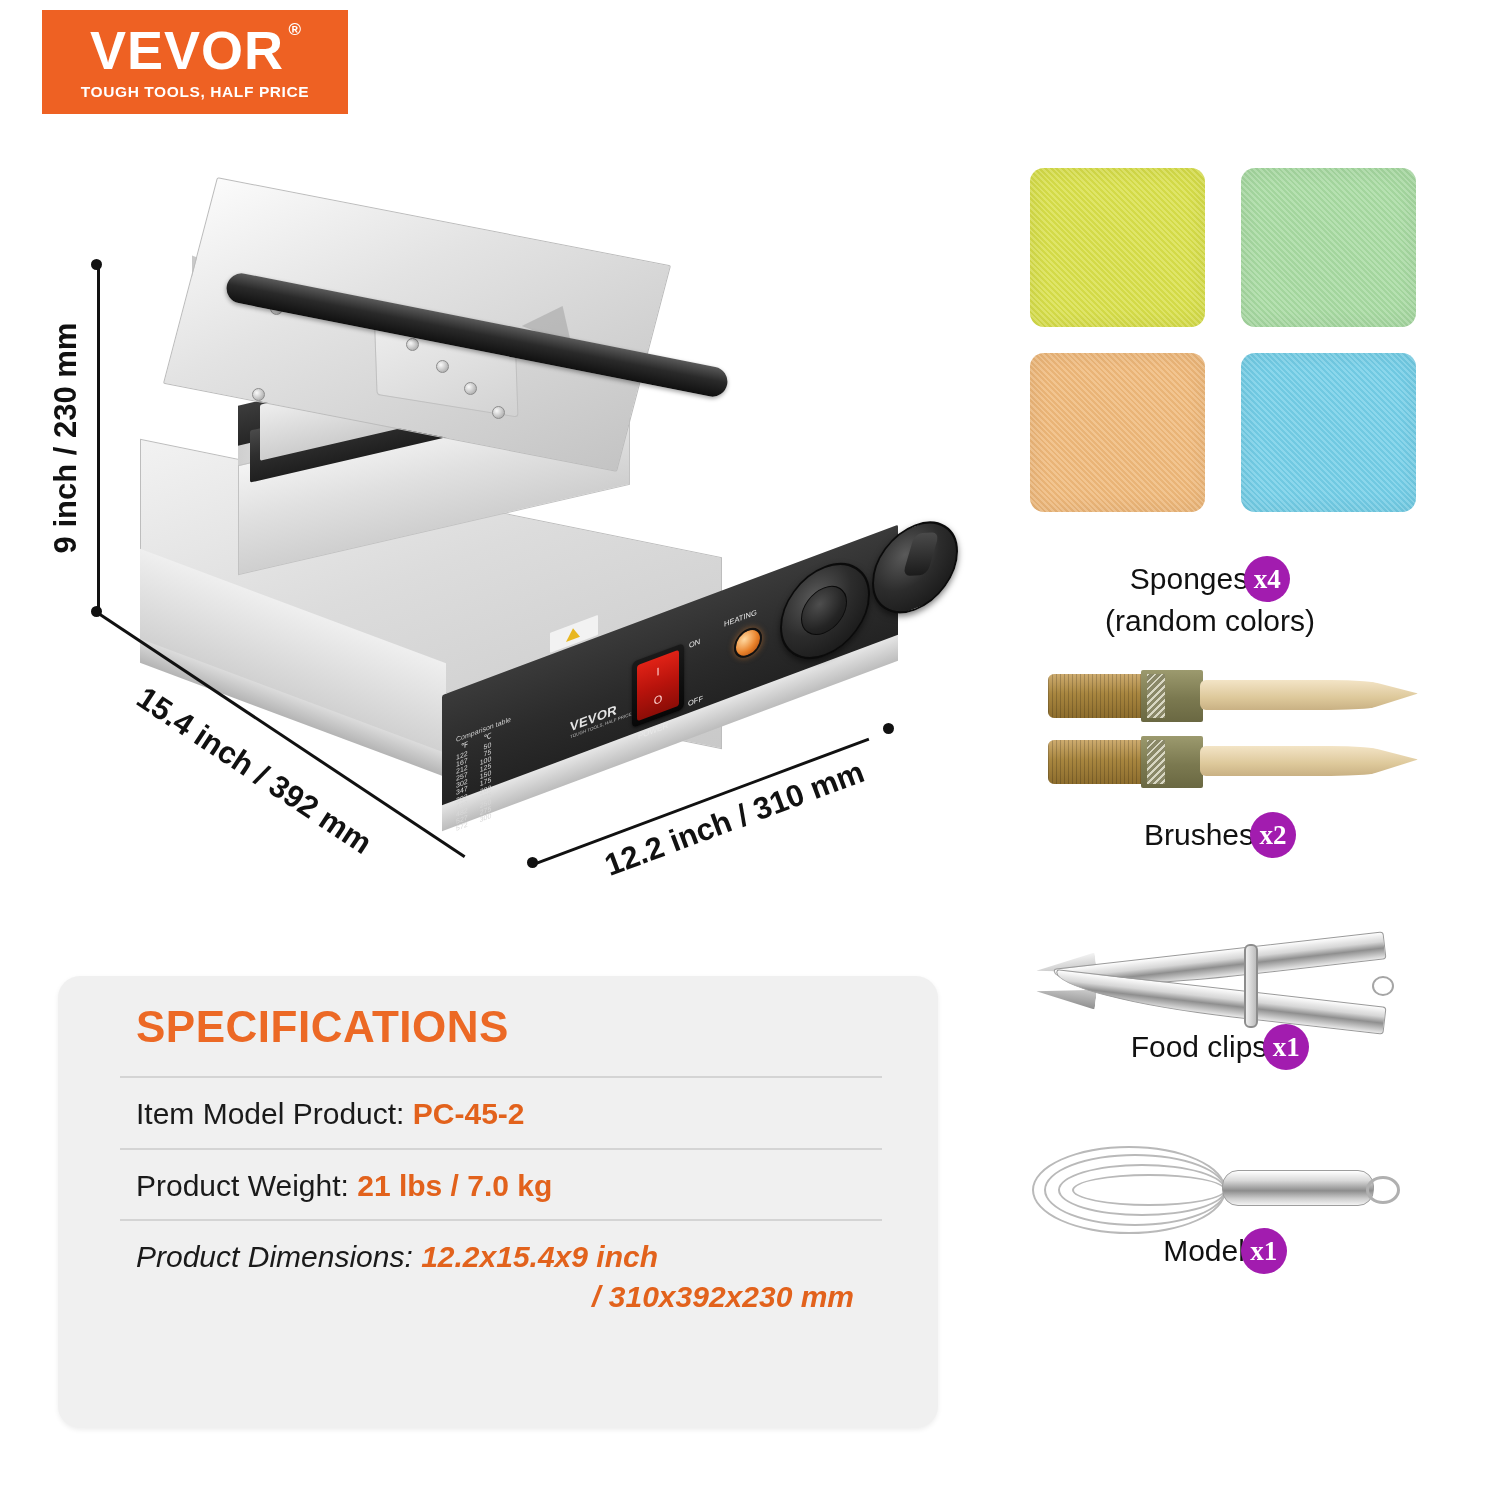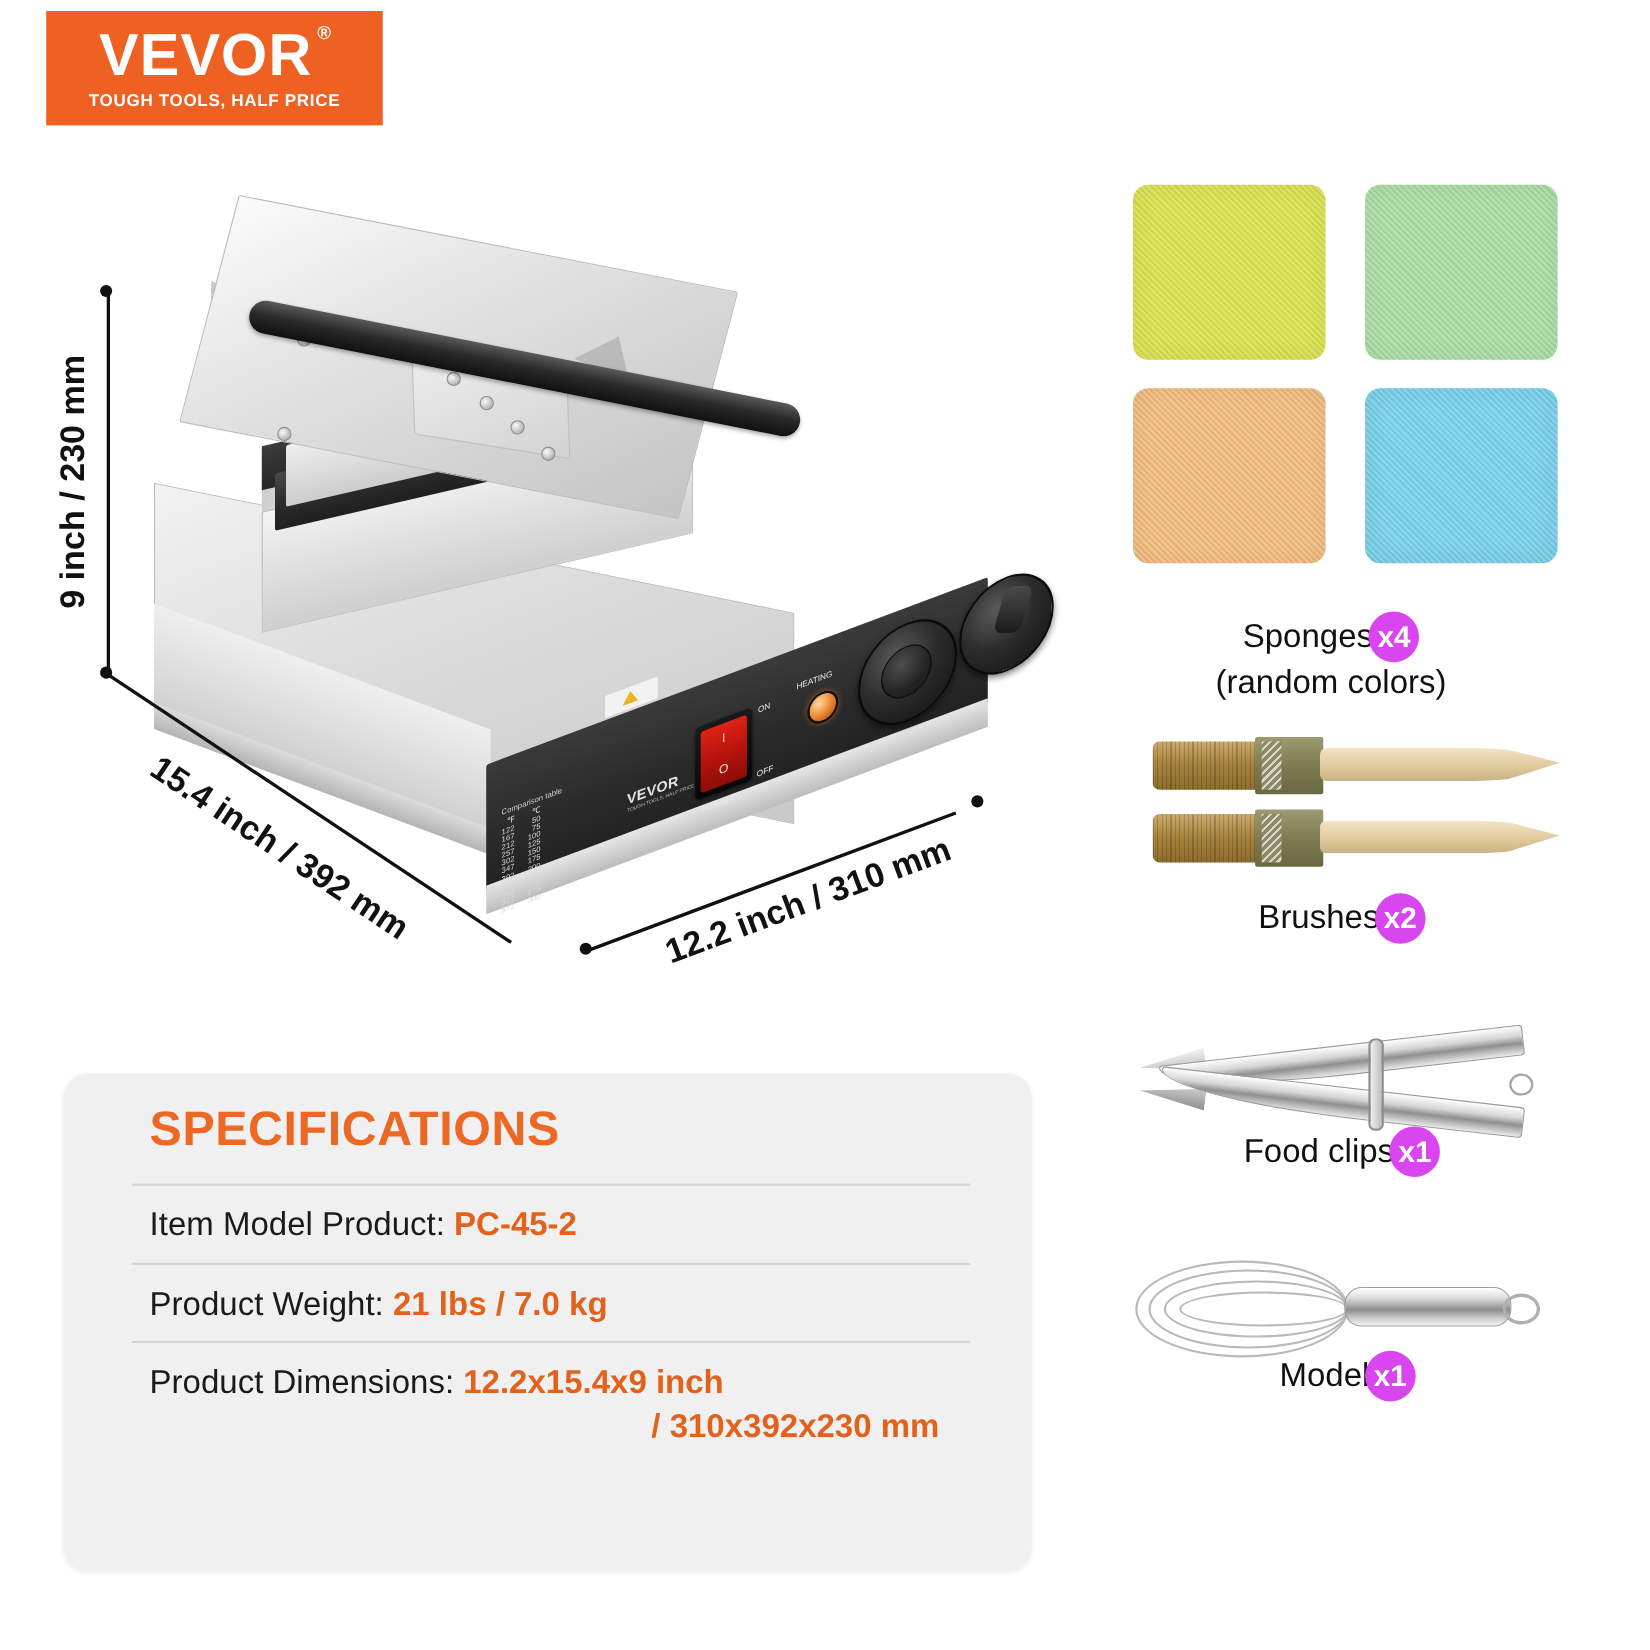--- a/index.html
+++ b/index.html
@@ -259,35 +259,36 @@
     font-size:44px;font-weight:bold;letter-spacing:.5px;
   }
   .spec-rows{position:absolute;left:62px;top:100px;width:762px;}
   .spec-row{
     border-top:2px solid #d4d4d4;
     padding:16px 0 14px 16px;
     font-size:30px;color:#1a1a1a;
     line-height:1.32;
   }
   .spec-row .val{color:#e2621c;font-weight:bold;}
-  .spec-row.dims{padding-bottom:6px;}
+  .spec-row.dims{padding-bottom:6px;font-style:italic;}
   .dims-line2{display:block;text-align:right;padding-right:28px;color:#e2621c;font-weight:bold;}
 
   
   .acc{position:absolute;}
   .acc-label{
     text-align:center;font-size:30px;color:#111;
     display:flex;align-items:center;justify-content:center;gap:0;
     white-space:nowrap;
   }
   .badge{
     display:inline-flex;align-items:center;justify-content:center;
-    background:#d946ef;color:#fff;border-radius:50%;
+    background:#a21caf;color:#fff;border-radius:50%;
     width:46px;height:46px;font-size:27px;font-weight:bold;
     margin-left:-4px;
+    font-family:Liberation Serif, serif;
   }
   .acc-sub{text-align:center;font-size:30px;color:#111;margin-top:2px;}
 
   
   .sponge-grid{
     position:absolute;left:1030px;top:168px;width:386px;height:344px;
     display:grid;grid-template-columns:1fr 1fr;grid-template-rows:1fr 1fr;
     gap:26px 36px;
   }
   .sponge{

